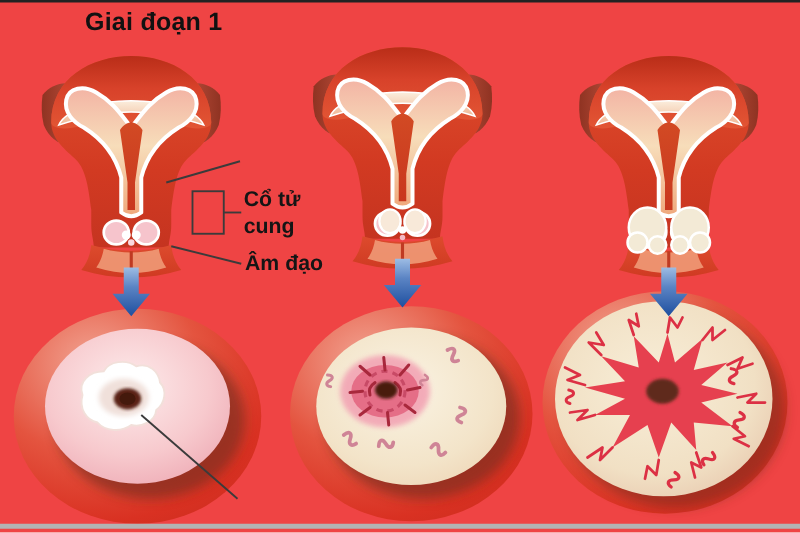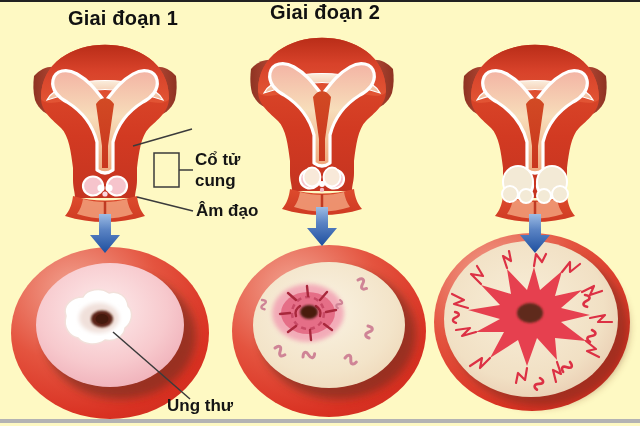--- a/index.html
+++ b/index.html
@@ -1,17 +1,17 @@
 <!DOCTYPE html>
 <html><head>
 <meta charset="utf-8">
 <style>
   html,body{margin:0;padding:0;background:#fff;}
   .canvas{
-    position:relative;width:640px;height:426px;background:#fef9c3;overflow:hidden;
+    position:relative;width:640px;height:426px;background:#ef4444;overflow:hidden;
     font-family:"Liberation Sans",sans-serif;
   }
   .top-rule{position:absolute;left:0;top:0;width:640px;height:2px;background:#222;}
   .bottom-rule{position:absolute;left:0;top:419px;width:640px;height:4px;background:#b3b3b3;}
   .art{position:absolute;left:0;top:0;}
   .stage-title{
     position:absolute;width:150px;text-align:center;
     font-size:20px;font-weight:bold;color:#111;letter-spacing:.2px;white-space:nowrap;
   }
   .t1{left:48px;top:7px;}
@@ -236,18 +236,16 @@
       <path d="M179,170 L193,170"></path>
       <path d="M137,197 L193,211"></path>
       <path d="M113,332 L190,399"></path>
     </g>
   </svg>
 
   <div class="top-rule"></div>
   <div class="bottom-rule"></div>
 
   <div class="stage-title t1">Giai đoạn 1</div>
-  <div class="stage-title t2">Giai đoạn 2</div>
 
   <div class="anat-label lbl-vagina">Âm đạo</div>
   <div class="anat-label lbl-cervix">Cổ tử cung</div>
-  <div class="anat-label lbl-cancer">Ung thư</div>
 </div>
 
 </body></html>

